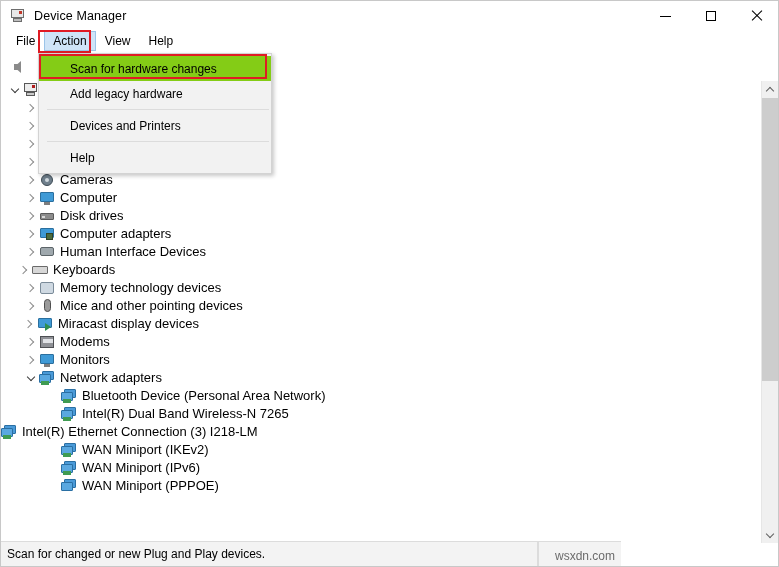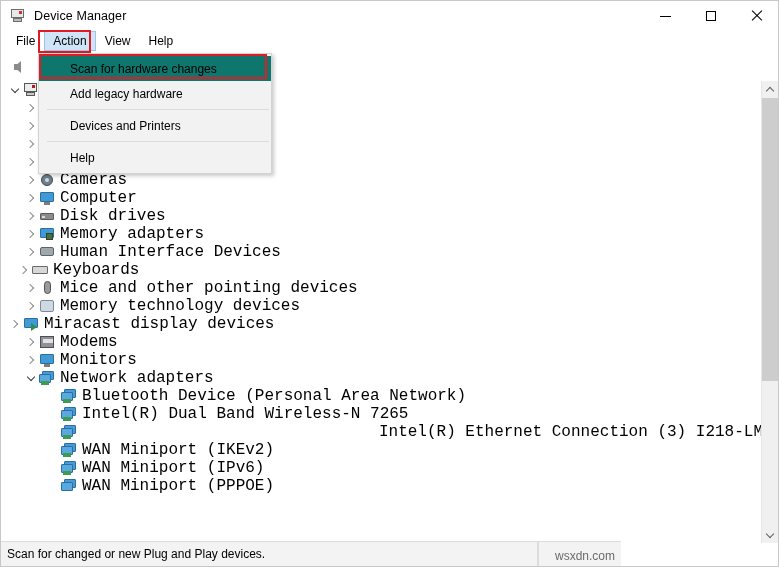--- a/index.html
+++ b/index.html
@@ -162,25 +162,24 @@
   .tree-pane {
     position: absolute;
     top: 0; left: 0;
     width: 762px; height: 458px;
     overflow: hidden;
     background: #ffffff;
   }
   .row {
     height: 18px;
     display: flex; align-items: center;
-    font-size: 16px;
+    font-size: 13px;
     color: #000;
     white-space: nowrap;
     cursor: default;
-    font-family: Liberation Mono, monospace;
   }
   .expander {
     width: 16px; height: 16px;
     display: flex; align-items: center; justify-content: center;
     flex: 0 0 16px;
   }
   .chev {
     width: 5px; height: 5px;
     border-right: 1.4px solid #8d8d8d;
     border-bottom: 1.4px solid #8d8d8d;
@@ -374,21 +373,21 @@
   }
   .dd-item {
     height: 25px;
     display: flex; align-items: center;
     font-size: 12px;
     color: #000;
     padding-left: 31px;
     cursor: default;
   }
   .dd-item.selected {
-    background: #0f766e;
+    background: #84cc16;
   }
   .dd-sep {
     height: 1px;
     background: #dcdcdc;
     margin: 3px 2px 3px 8px;
   }
   .red-box-menuitem {
     position: absolute;
     left: 38px; top: 53px;
     width: 228px; height: 25px;
@@ -583,21 +582,21 @@
           </span>
         <span class="lbl">Disk drives</span>
       </div>
       <div class="row" style="padding-left:22px;">
         <span class="expander">
             <span class="chev"></span>
           </span>
         <span class="ico ic-display">
             <span class="ic-monitor"></span>
           </span>
-        <span class="lbl">Memory adapters</span>
+        <span class="lbl">Computer adapters</span>
       </div>
       <div class="row" style="padding-left:22px;">
         <span class="expander">
             <span class="chev"></span>
           </span>
         <span class="ico">
             <span class="ic-hid"></span>
           </span>
         <span class="lbl">Human Interface Devices</span>
       </div>
@@ -608,34 +607,34 @@
         <span class="ico">
             <span class="ic-kbd"></span>
           </span>
         <span class="lbl">Keyboards</span>
       </div>
       <div class="row" style="padding-left:22px;">
         <span class="expander">
             <span class="chev"></span>
           </span>
         <span class="ico">
+            <span class="ic-mem"></span>
+          </span>
+        <span class="lbl">Memory technology devices</span>
+      </div>
+      <div class="row" style="padding-left:22px;">
+        <span class="expander">
+            <span class="chev"></span>
+          </span>
+        <span class="ico">
             <span class="ic-mouse"></span>
           </span>
         <span class="lbl">Mice and other pointing devices</span>
       </div>
-      <div class="row" style="padding-left:22px;">
-        <span class="expander">
-            <span class="chev"></span>
-          </span>
-        <span class="ico">
-            <span class="ic-mem"></span>
-          </span>
-        <span class="lbl">Memory technology devices</span>
-      </div>
-      <div class="row" style="padding-left:6px;">
+      <div class="row" style="padding-left:20px;">
         <span class="expander">
             <span class="chev"></span>
           </span>
         <span class="ico ic-mira">
             <span class="ic-monitor"></span>
           </span>
         <span class="lbl">Miracast display devices</span>
       </div>
       <div class="row" style="padding-left:22px;">
         <span class="expander">
@@ -678,21 +677,21 @@
         <span class="lbl">Bluetooth Device (Personal Area Network)</span>
       </div>
       <div class="row" style="padding-left:60px;">
         <span class="ico">
             <span class="ic-net-a"></span>
             <span class="ic-net-b"></span>
             <span class="ic-net-c"></span>
           </span>
         <span class="lbl">Intel(R) Dual Band Wireless-N 7265</span>
       </div>
-      <div class="row" style="padding-left:60px;justify-content:space-between;">
+      <div class="row" style="">
         <span class="ico">
             <span class="ic-net-a"></span>
             <span class="ic-net-b"></span>
             <span class="ic-net-c"></span>
           </span>
         <span class="lbl">Intel(R) Ethernet Connection (3) I218-LM</span>
       </div>
       <div class="row" style="padding-left:60px;">
         <span class="ico">
             <span class="ic-net-a"></span>

